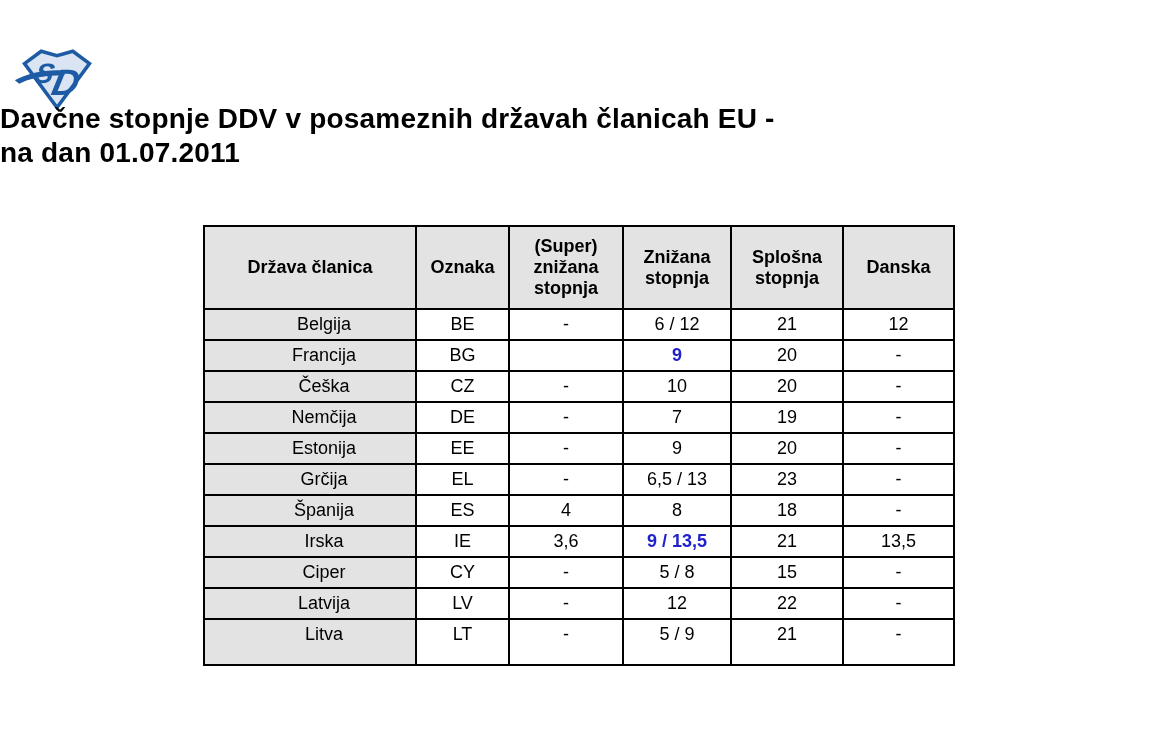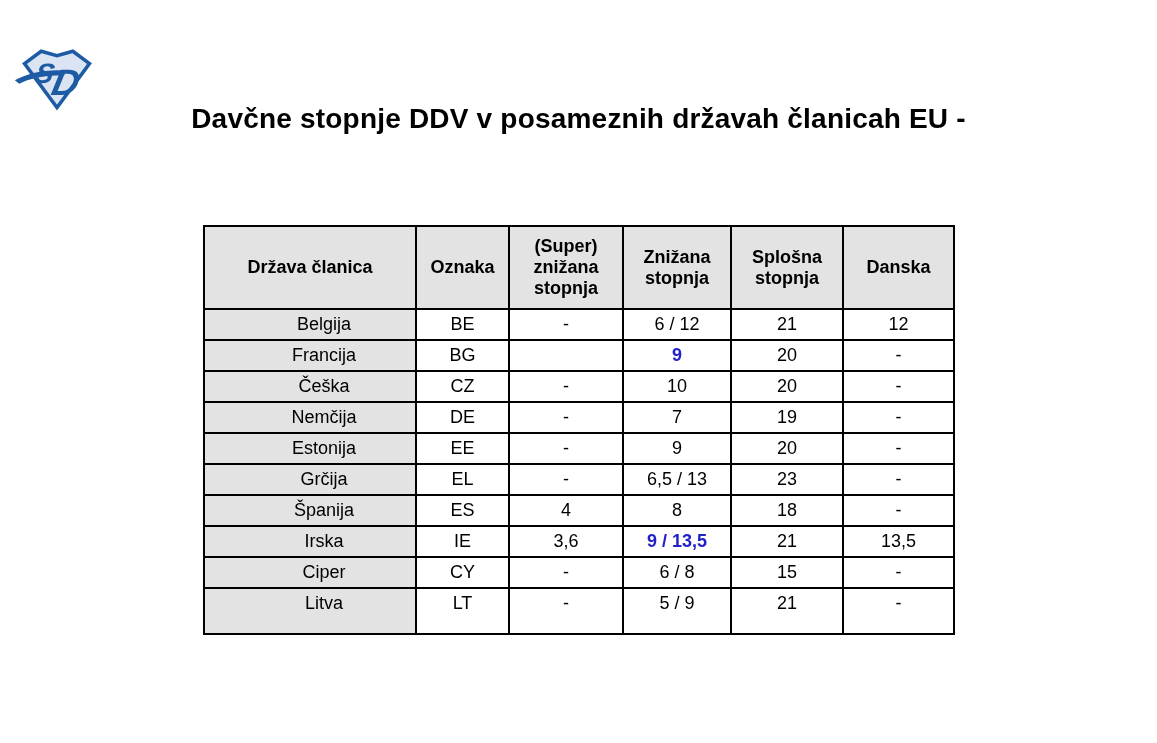--- a/index.html
+++ b/index.html
@@ -17,21 +17,21 @@
   }
   .logo {
     position: absolute;
     left: 13px; top: 46px;
     width: 88px; height: 65px;
   }
   .title {
     position: absolute;
     top: 102px; left: 0;
     width: 100%;
-    text-align: center;
+    text-align: left;
     font-weight: bold;
     font-size: 28px;
     line-height: 34px;
     letter-spacing: 0.2px;
   }
   table.vat-table {
     position: absolute;
     left: 203px; top: 225px;
     width: 750px;
     table-layout: fixed;
@@ -79,20 +79,21 @@
     <path d="M13,20 L32,6 L50,11 L68,6 L87,20 L50,70 Z" fill="#dbe4f2" stroke="#1d5ba5" stroke-width="4" stroke-linejoin="miter"></path>
     <path d="M2,39 C18,30 40,26 60,28 L58,34 C40,32 18,37 7,43 Z" fill="#1d5ba5"></path>
     <g transform="skewX(-12)" font-family="Liberation Sans, sans-serif" font-weight="bold" font-style="italic" fill="#1d5ba5">
       <text x="32" y="42" font-size="32">S</text>
       <text x="54" y="56" font-size="42">D</text>
     </g>
   </svg>
 
   <div class="title">
     <div>Davčne stopnje DDV v posameznih državah članicah EU -</div>
+    <div>na dan 01.07.2011</div>
   </div>
 
   <table class="vat-table">
     <colgroup>
         <col class="c0">
         <col class="c1">
         <col class="c2">
         <col class="c3">
         <col class="c4">
         <col class="c5">
@@ -169,22 +170,30 @@
         <td>IE</td>
         <td>3,6</td>
         <td class="blue">9 / 13,5</td>
         <td>21</td>
         <td>13,5</td>
       </tr>
       <tr>
         <td class="country">Ciper</td>
         <td>CY</td>
         <td>-</td>
-        <td>6 / 8</td>
+        <td>5 / 8</td>
         <td>15</td>
+        <td>-</td>
+      </tr>
+      <tr>
+        <td class="country">Latvija</td>
+        <td>LV</td>
+        <td>-</td>
+        <td>12</td>
+        <td>22</td>
         <td>-</td>
       </tr>
       <tr>
         <td class="country">Litva</td>
         <td>LT</td>
         <td>-</td>
         <td>5 / 9</td>
         <td>21</td>
         <td>-</td>
       </tr>

